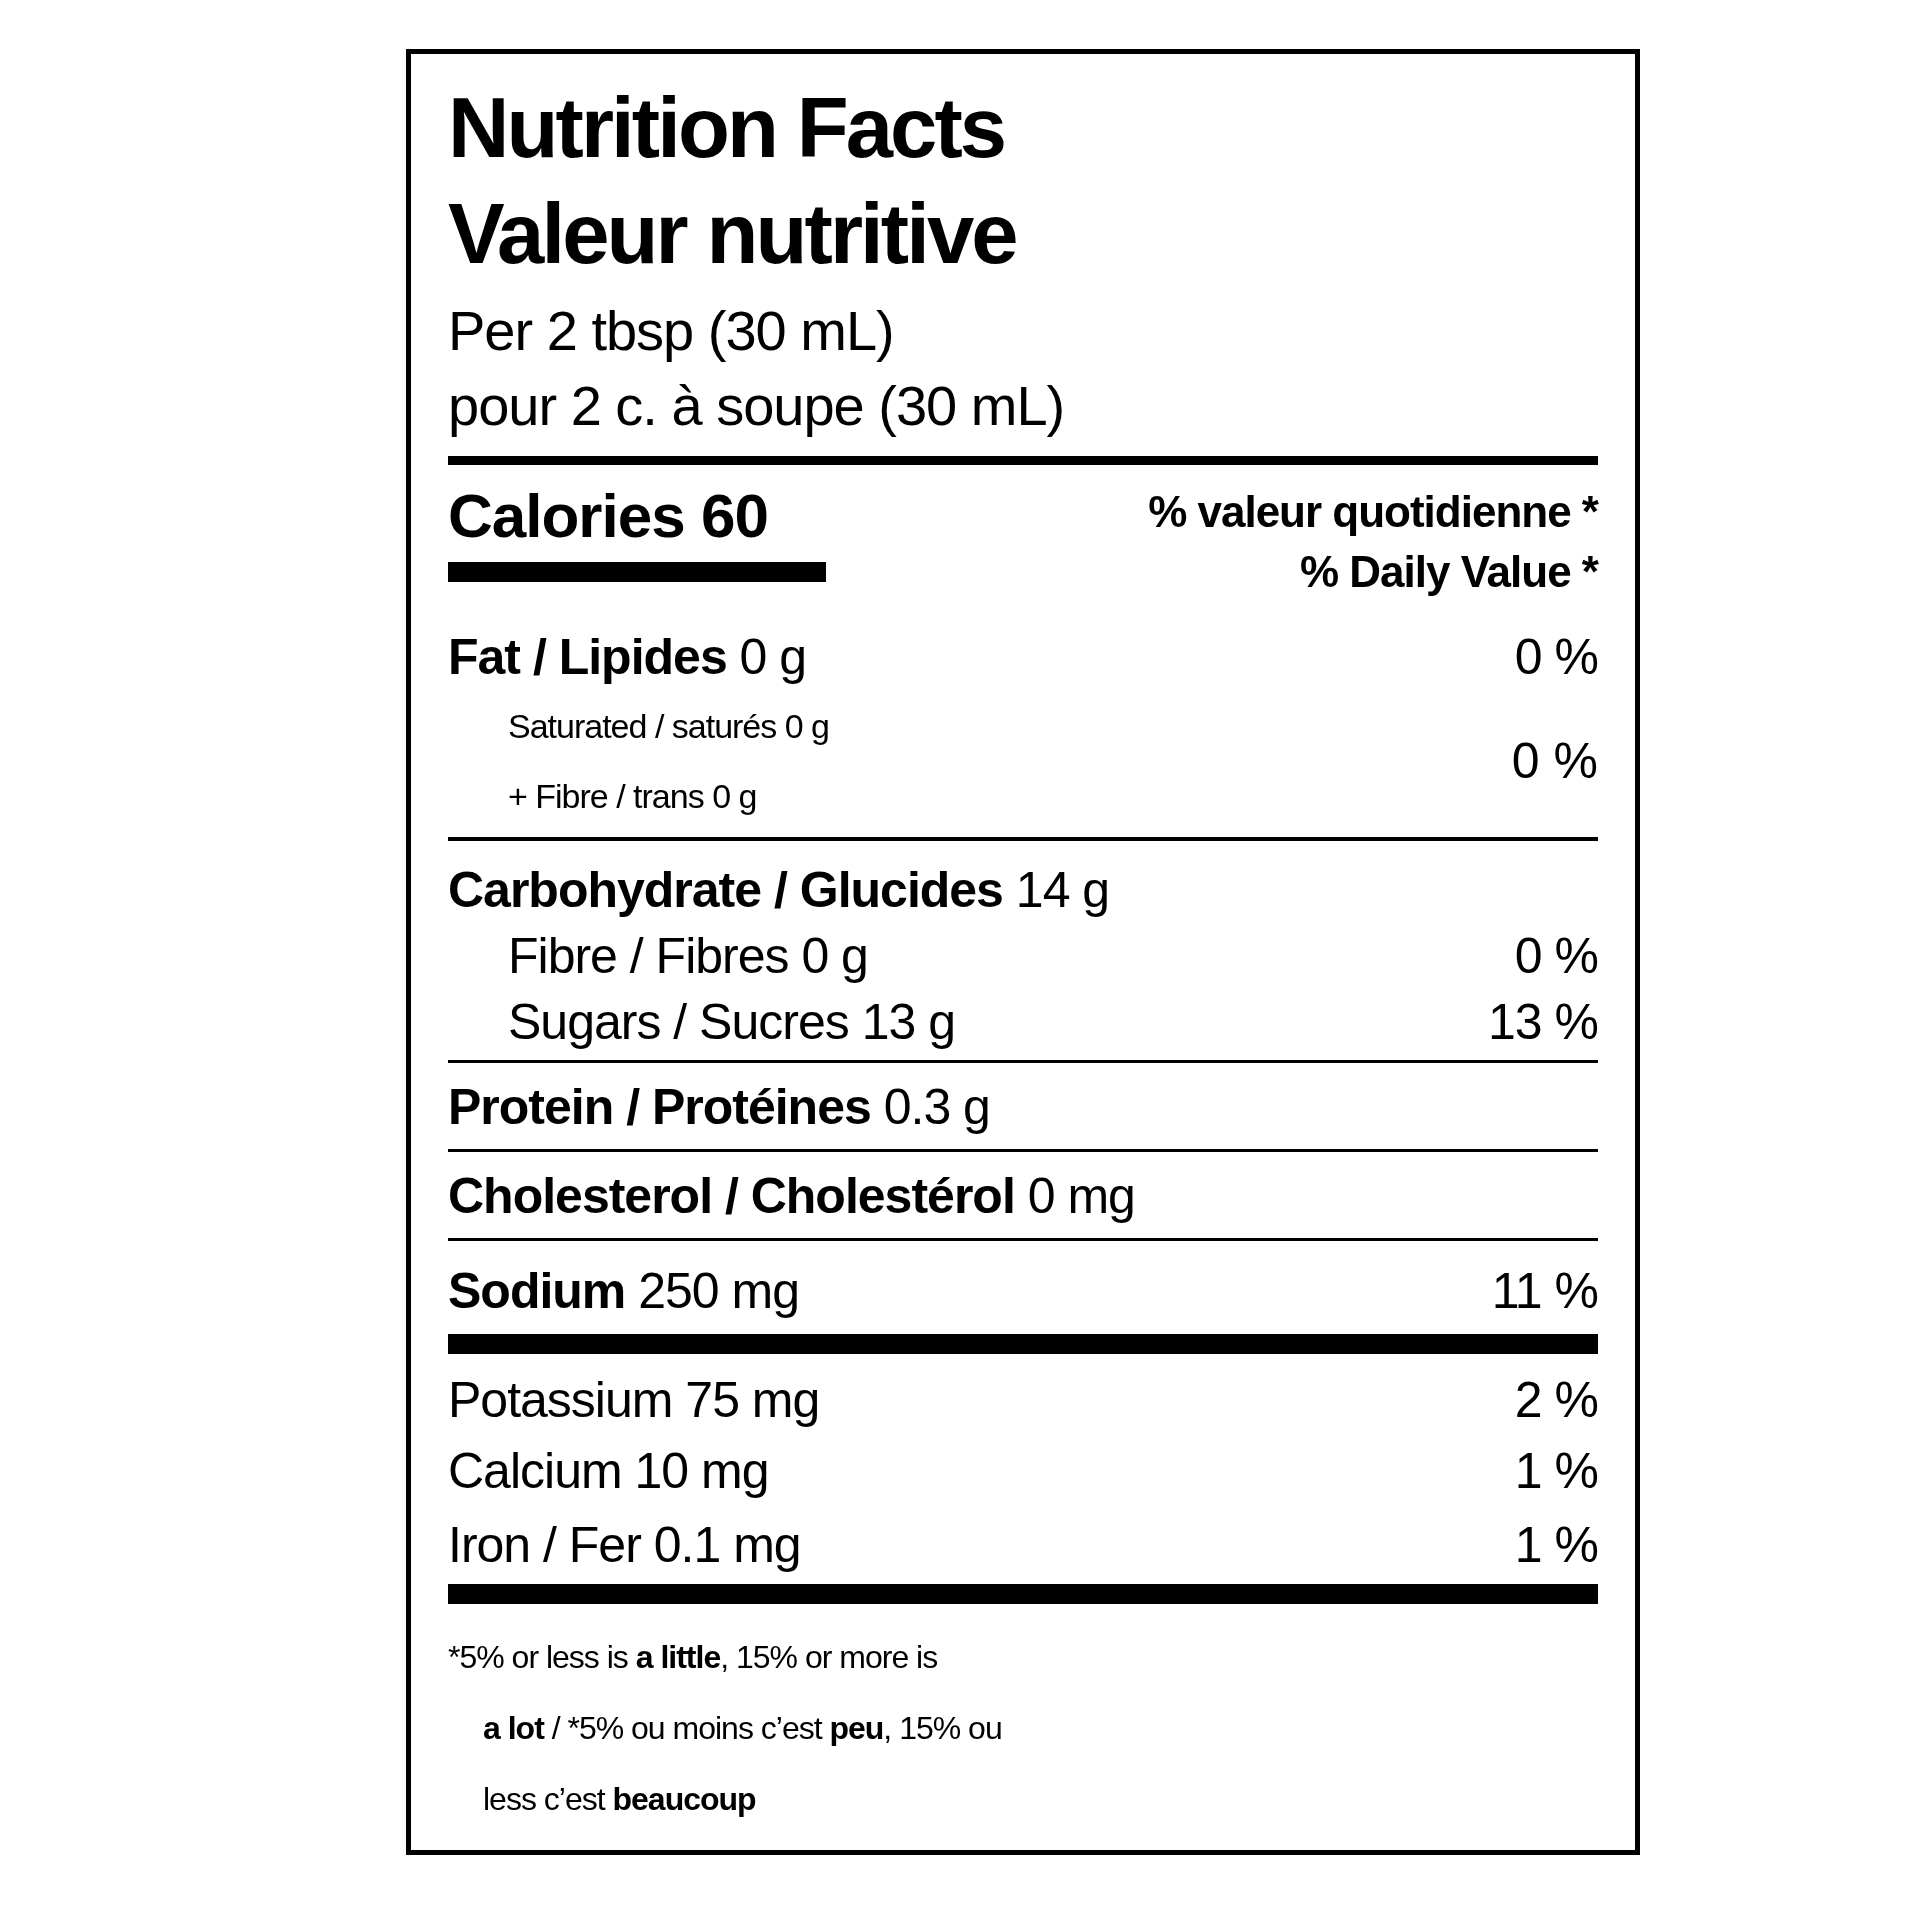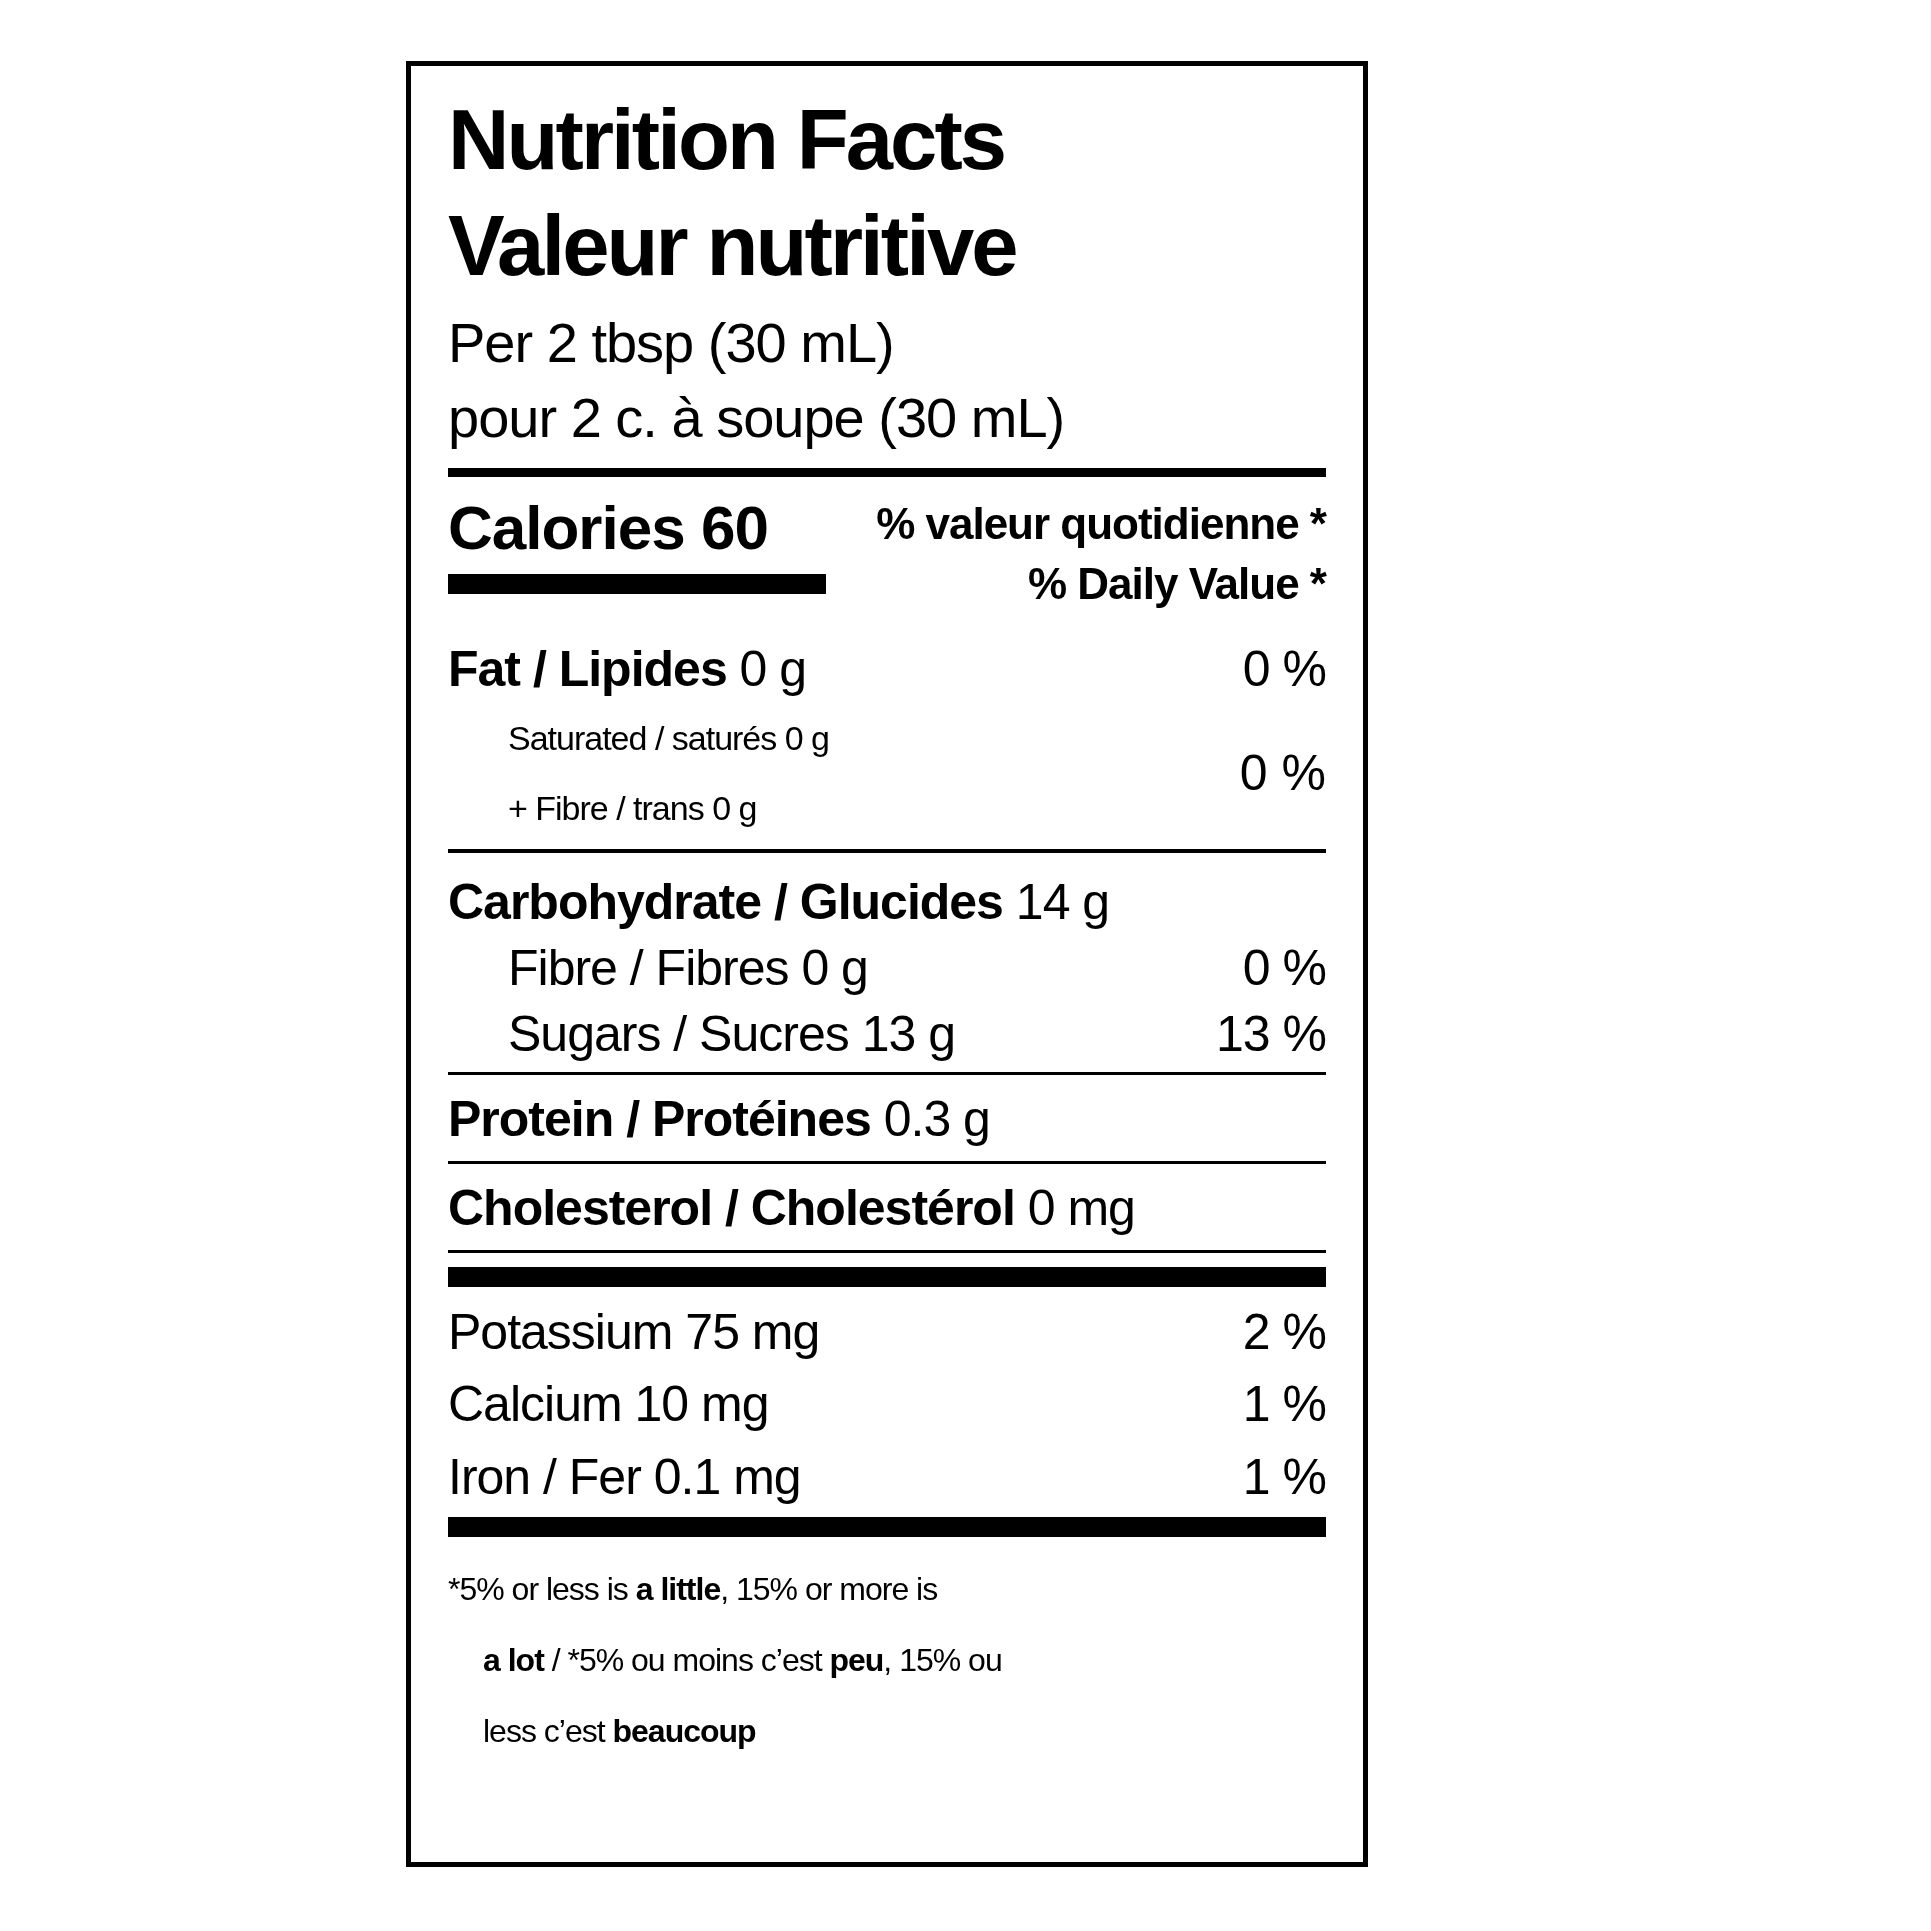--- a/index.html
+++ b/index.html
@@ -13,22 +13,22 @@
   }
   .canvas {
     position: relative;
     width: 1931px;
     height: 1931px;
     background: #ffffff;
   }
   .nft {
     position: absolute;
     left: 406px;
-    top: 61px;
-    width: 962px;
+    top: 49px;
+    width: 1234px;
     height: 1806px;
     box-sizing: border-box;
     border: 5.8px solid #000000;
     background: #ffffff;
     padding: 21px 37px 16px 37px;
     overflow: hidden;
   }
   .title {
     font-size: 85px;
     font-weight: bold;
@@ -182,20 +182,24 @@
     </div>
 
     <div class="rule mt12"></div>
 
     <div class="row mt14">
       <div><span class="b">Cholesterol / Cholestérol</span> <span>0 mg</span></div>
     </div>
 
     <div class="rule mt12"></div>
 
+    <div class="row mt20">
+      <div><span class="b">Sodium</span> <span>250 mg</span></div>
+      <div class="dv">11 %</div>
+    </div>
 
     <div class="bar mt14"></div>
 
     <div class="row mt16">
       <div><span>Potassium</span> <span>75 mg</span></div>
       <div class="dv">2 %</div>
     </div>
 
     <div class="row mt12">
       <div><span>Calcium</span> <span>10 mg</span></div>

